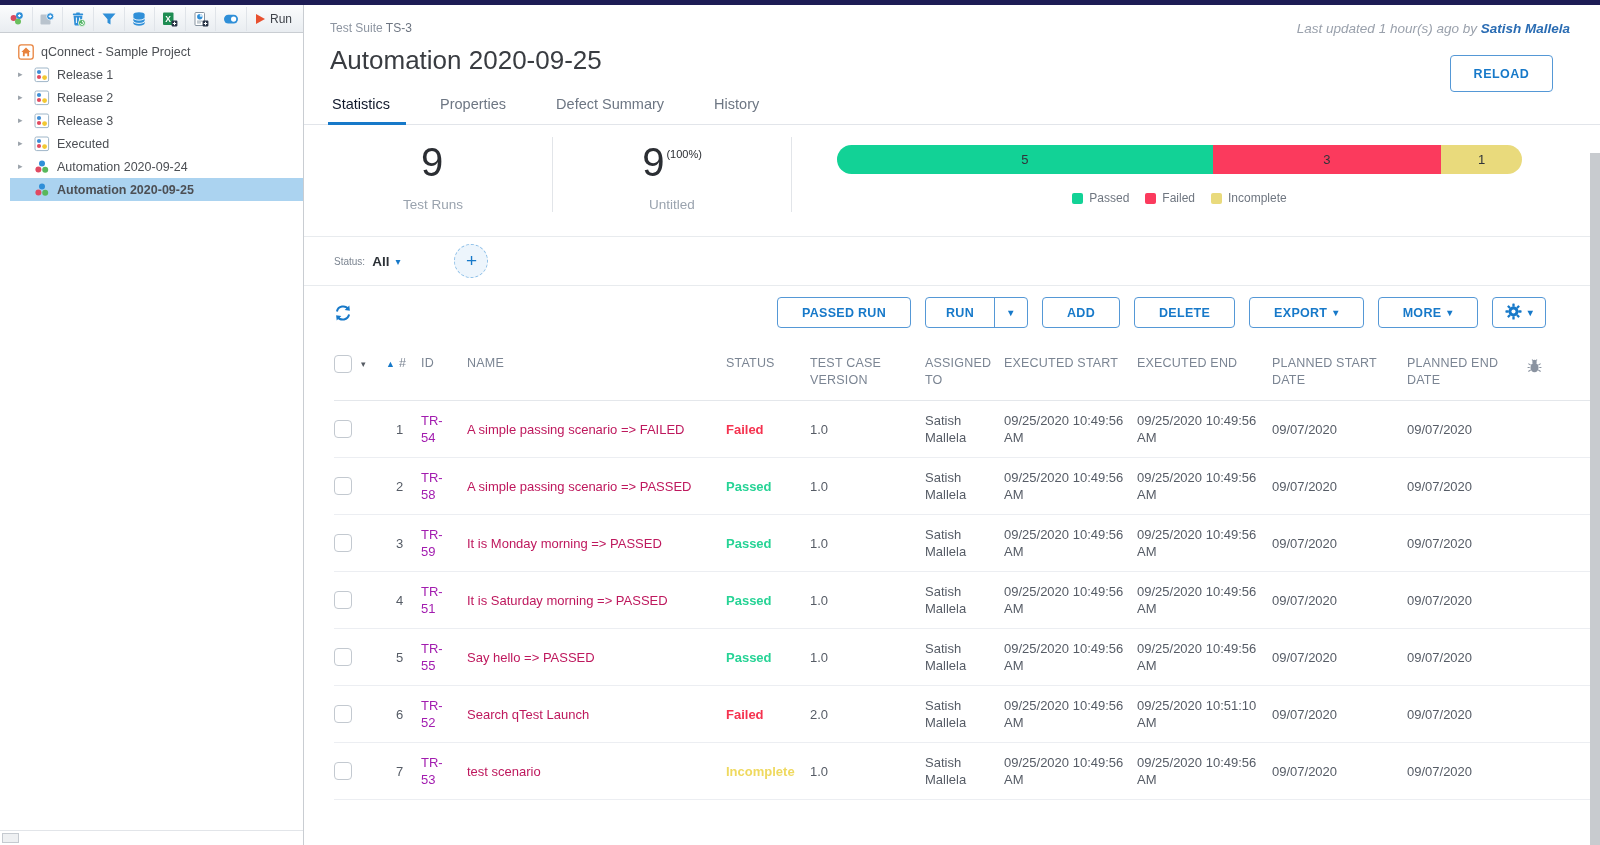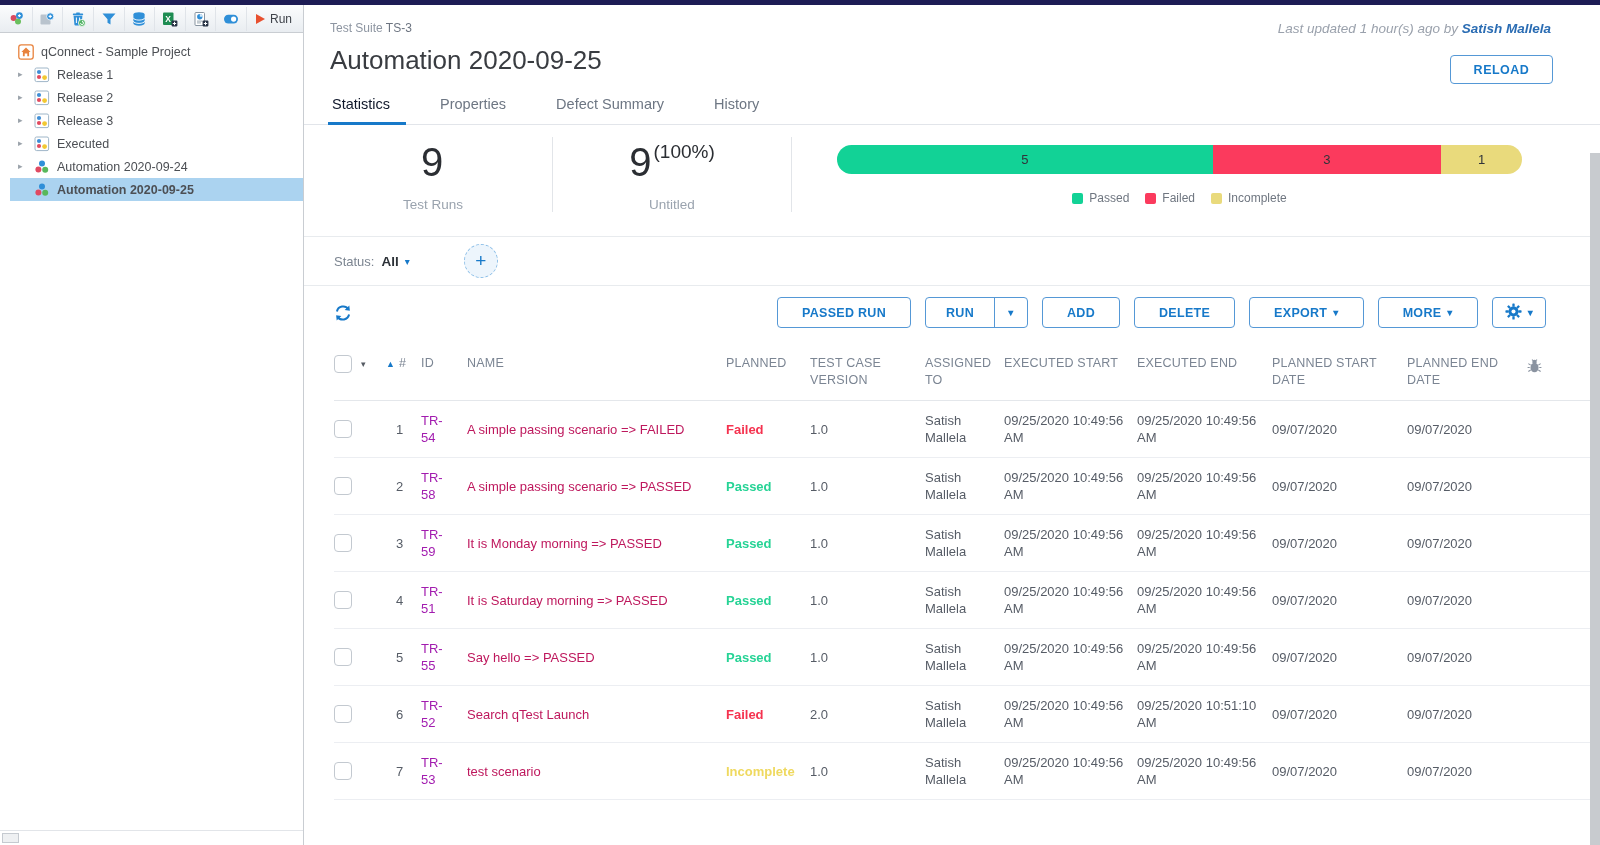--- a/index.html
+++ b/index.html
@@ -21,46 +21,46 @@
   .tree-icon { width:16px; height:16px; flex:none; display:inline-flex; }
   .home-box { width:16px; height:16px; flex:none; }
   .sidebar-bottom { height:15px; border-top:1px solid #e2e5e9; position:relative; }
   .hthumb { position:absolute; left:2px; top:2px; width:17px; height:10px; background:#eef0f2; border:1px solid #c5cad0; }
 
   
   .main { flex:1; position:relative; background:#fff; }
   .breadcrumb { padding:16px 0 0 26px; font-size:12px; color:#8d95a1; }
   .breadcrumb b { color:#6c7480; font-weight:normal; }
   .page-title { padding:10px 0 0 26px; font-size:26px; color:#393c41; font-weight:400; }
-  .updated { position:absolute; right:49px; top:16px; font-size:13.5px; font-style:italic; color:#9aa1ac; }
+  .updated { position:absolute; right:30px; top:16px; font-size:13.5px; font-style:italic; color:#9aa1ac; }
   .updated .user { color:#2a6cb3; font-weight:bold; }
-  .reload-btn { position:absolute; right:47px; top:50px; width:103px; height:29px; border:1px solid #5598d6; border-radius:4px;
+  .reload-btn { position:absolute; right:47px; top:50px; width:103px; height:37px; border:1px solid #5598d6; border-radius:4px;
     background:#fff; color:#1779c9; font-weight:bold; font-size:12.5px; letter-spacing:.5px;
     display:flex; align-items:center; justify-content:center; cursor:pointer; }
 
   .tabs { display:flex; gap:46px; padding-left:26px; border-bottom:1px solid #e2e5ea; margin-top:20px; }
   .tab { font-size:14.5px; color:#6d7683; padding:0 2px 12px 2px; position:relative; cursor:pointer; }
   .tab.active { color:#0f172a; font-weight:normal; }
   .tab.active::after { content:""; position:absolute; left:-2px; right:-14px; bottom:-1px; height:3px; background:#1779c9; }
 
   .stats-section { display:flex; align-items:flex-start; padding:12px 0 0 10px; height:112px; border-bottom:1px solid #e8ebee; }
   .stat-blocks { display:flex; width:478px; }
   .stat { flex:1; text-align:center; border-right:1px solid #e2e5e9; padding-top:2px; }
   .stat-value { font-size:40px; color:#2b2e33; line-height:46px; display:inline-block; }
-  .stat-suffix { font-size:19px; color:#2b2e33; vertical-align:18px; margin-left:2px; }
+  .stat-suffix { font-size:11px; color:#2b2e33; vertical-align:18px; margin-left:2px; }
   .stat-label { font-size:13.5px; color:#9aa3ae; margin-top:12px; }
   .bar-area { width:685px; margin-left:45px; }
   .stack-bar { display:flex; height:29px; border-radius:15px; overflow:hidden; margin-top:8px; }
   .seg { display:flex; align-items:center; justify-content:center; font-size:13px; color:#30343a; }
   .legend { display:flex; justify-content:center; gap:16px; margin-top:17px; }
   .legend-item { display:flex; align-items:center; gap:6px; font-size:12px; color:#6f7680; }
   .legend-swatch { width:11px; height:11px; border-radius:2px; }
 
   .filter-row { height:49px; display:flex; align-items:center; padding-left:30px; border-bottom:1px solid #e8ebee; }
-  .status-label { font-size:13px; color:#7c8591; }
+  .status-label { font-size:10px; color:#7c8591; }
   .status-value { font-size:13.5px; color:#2c3137; font-weight:bold; margin-left:7px; cursor:pointer; }
   .caret { color:#1779c9; font-size:10px; margin-left:6px; }
   .add-filter { width:34px; height:34px; border-radius:50%; border:1px dashed #8fc0e8; background:#edf5fc; color:#1779c9;
     font-size:19px; font-weight:300; display:flex; align-items:center; justify-content:center; margin-left:54px; cursor:pointer; }
 
   .actions-row { height:53px; display:flex; align-items:center; padding:0 54px 0 30px; }
   .refresh-btn { width:18px; height:18px; cursor:pointer; }
   .btn-group { margin-left:auto; display:flex; gap:14px; }
   .action-btn { height:31px; border:1px solid #5598d6; border-radius:4px; background:#fff; color:#1779c9; font-weight:bold;
     font-size:12.5px; letter-spacing:.3px; padding:0 24px; display:flex; align-items:center; cursor:pointer; white-space:nowrap; }
@@ -380,21 +380,21 @@
 
     <div class="table-wrap">
       <div class="trow thead">
         <div class="hcell check-cell">
           <span class="checkbox"></span>
           <span class="hdr-caret">▾</span>
         </div>
         <div class="hcell"><span class="sort-arrow">▲</span><span>#</span></div>
         <div class="hcell">ID</div>
         <div class="hcell">NAME</div>
-        <div class="hcell">PLANNED</div>
+        <div class="hcell">STATUS</div>
         <div class="hcell">TEST CASE VERSION</div>
         <div class="hcell">ASSIGNED TO</div>
         <div class="hcell">EXECUTED START</div>
         <div class="hcell">EXECUTED END</div>
         <div class="hcell">PLANNED START DATE</div>
         <div class="hcell">PLANNED END DATE</div>
         <div class="hcell bug-hcell">
           <span>
             <svg width="17" height="17" viewBox="0 0 16 16" fill="#8a93a0">
                 <circle cx="8" cy="4.6" r="2.1"></circle>

